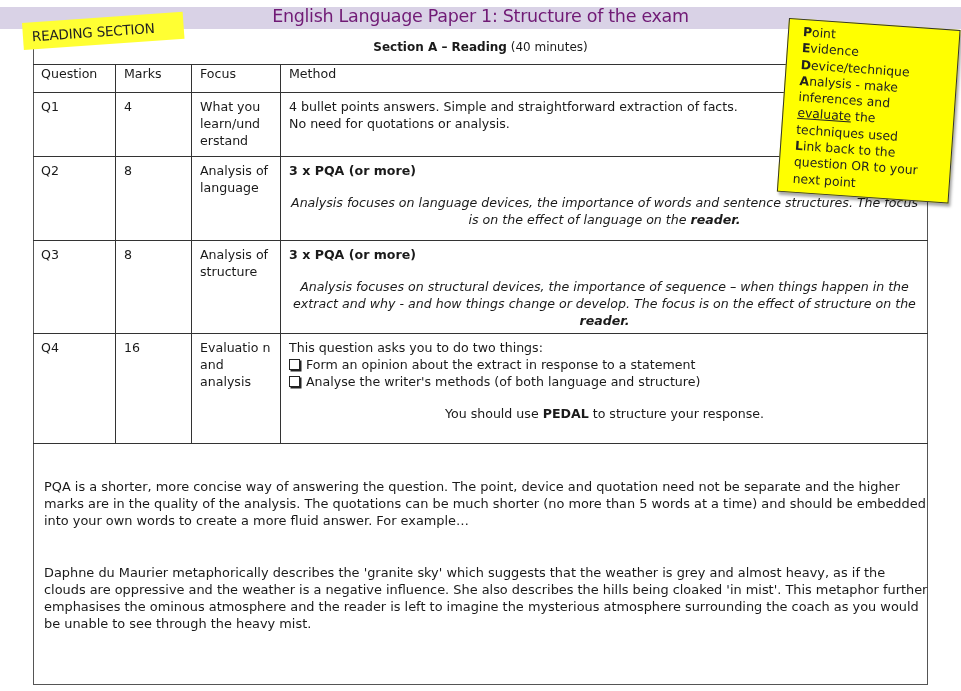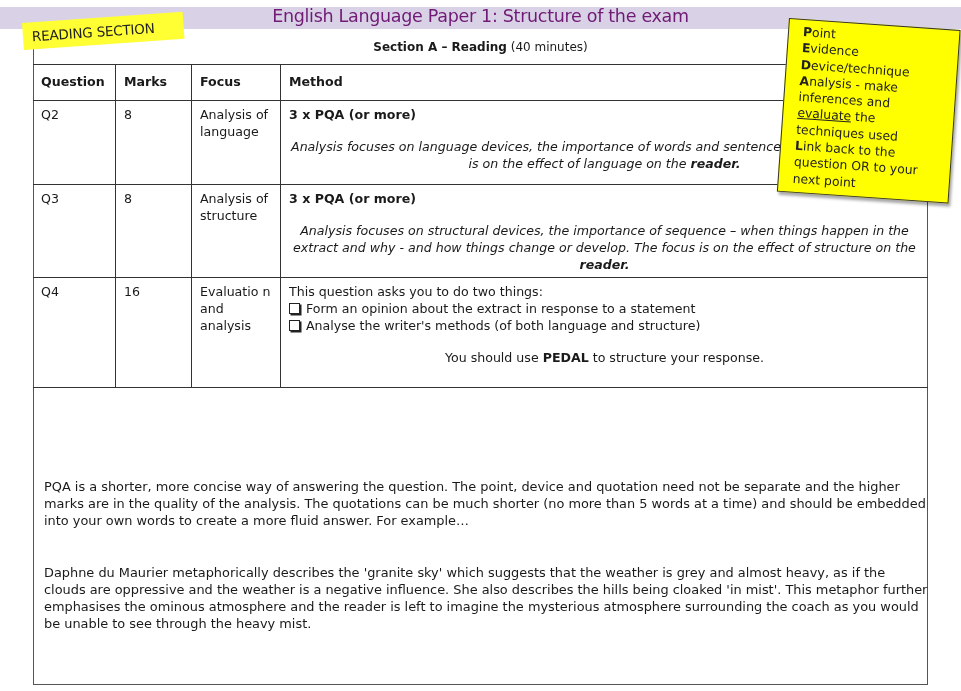--- a/index.html
+++ b/index.html
@@ -10,21 +10,21 @@
            font-size:17.5px; text-decoration:underline; letter-spacing:-0.3px; color:#701a75; padding-left:0px; }
   .title span { display:inline-block; margin-left:0px; }
   .frame { position:absolute; left:33px; top:33px; width:895px; height:652px;
            border:1.5px solid #555; border-top:none; box-sizing:border-box; }
   .section-row { position:absolute; left:33px; top:34px; width:895px; height:31px;
                  border-bottom:1.5px solid #333; box-sizing:border-box; }
   .section-title { position:absolute; left:0; top:6px; width:895px; text-align:center; font-size:12px; }
   .section-title b { font-weight:bold; }
   table.grid { position:absolute; left:33px; top:64px; width:895px; border-collapse:collapse; font-size:12.6px; }
   table.grid td, table.grid th { border:1.5px solid #333; vertical-align:top; text-align:left; padding:5px 8px 4px 8px; line-height:17px; }
-  table.grid th { font-weight:bold; height:23px; padding-top:8px;margin-top:24px; }
+  table.grid th { font-weight:normal; height:23px; padding-top:0;margin-top:24px; }
   table.grid tr > *:first-child { border-left:none; }
   table.grid tr > *:last-child { border-right:none; }
   .c1 { width:66px; } .c2 { width:59px; } .c3 { width:72px; }
   .r1 td { height:54px; } .r2 td { height:74px; } .r3 td { height:74px;border-radius:9px; } .r4 td { height:100px; }
   .it { font-style:italic; }
   .gap { margin-top:15px;text-align:center; }
   .cb { display:inline-block; width:9px; height:9px; border:1.3px solid #222; margin-right:6px; vertical-align:-1px; box-shadow:1.5px 1.5px 0 #222; }
   .bottom { position:absolute; left:36px; top:478px; width:885px; font-size:12.9px; line-height:17px; padding-left:8px; }
   .bottom h3 { margin:0; font-size:12.9px; font-weight:bold; text-decoration:underline; }
   .bottom p { margin:0; }
@@ -51,20 +51,29 @@
   <div class="section-title"><b>Section A – Reading</b><span> (40 minutes)</span></div>
 </div>
 
 <table class="grid">
   <tbody>
       <tr>
     <th class="c1">Question</th>
     <th class="c2">Marks</th>
     <th class="c3">Focus</th>
     <th>Method</th>
+  </tr>
+  <tr class="r1">
+    <td>Q1</td>
+    <td>4</td>
+    <td>What you learn/und erstand</td>
+    <td>
+      <div>4 bullet points answers. Simple and straightforward extraction of facts.</div>
+      <div>No need for quotations or analysis.</div>
+    </td>
   </tr>
   <tr class="r2">
     <td>Q2</td>
     <td>8</td>
     <td>Analysis of language</td>
     <td>
       <div style="font-weight:bold">3 x PQA (or more)</div>
       <div class="it gap"><span>Analysis focuses on language devices, the importance of words and sentence structures. The focus is on the effect of language on the </span><b>reader.</b></div>
     </td>
   </tr>

